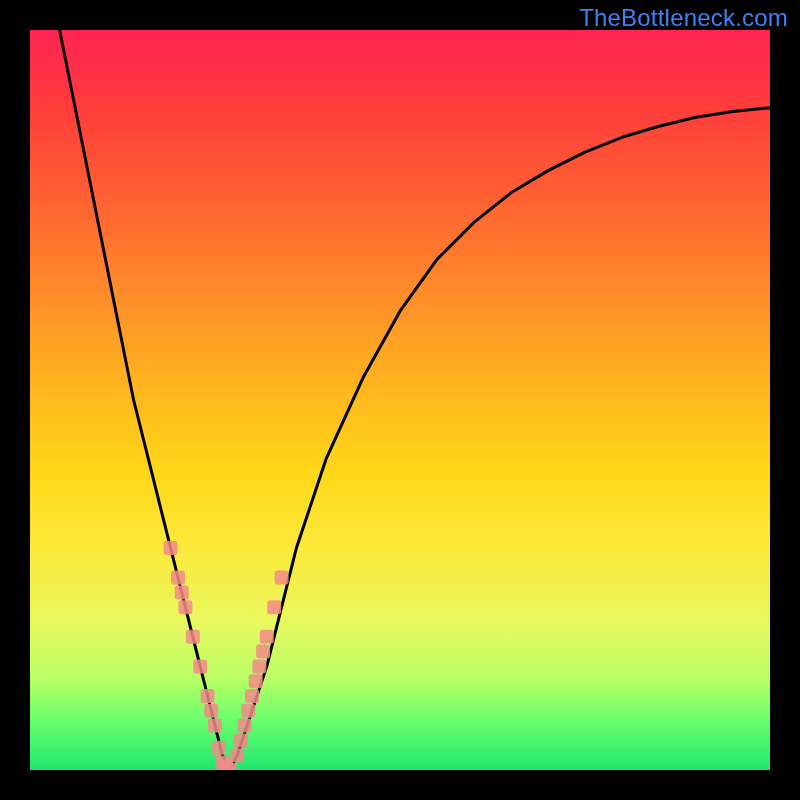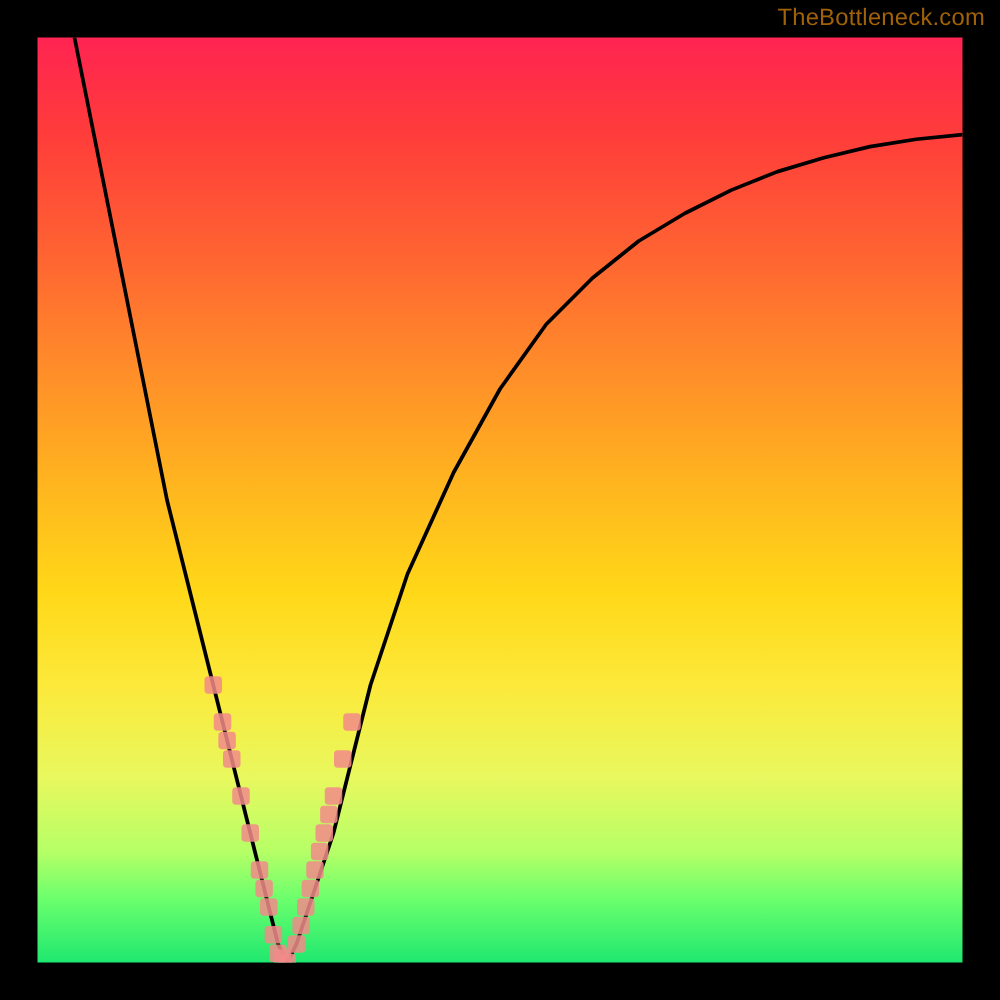--- a/index.html
+++ b/index.html
@@ -42,22 +42,22 @@
     position: absolute;
     left: 0;
     top: 0;
     width: 740px;
     height: 740px;
   }
   .watermark {
     position: absolute;
     top: 4px;
     right: 12px;
-    color: #a16207;
-    font-size: 19px;
+    color: #3b82f6;
+    font-size: 24px;
     font-weight: 500;
     letter-spacing: 0.2px;
     user-select: none;
   }
 </style>
 </head>
 <body>
 
 <div class="container">
   <div class="plot-area">

